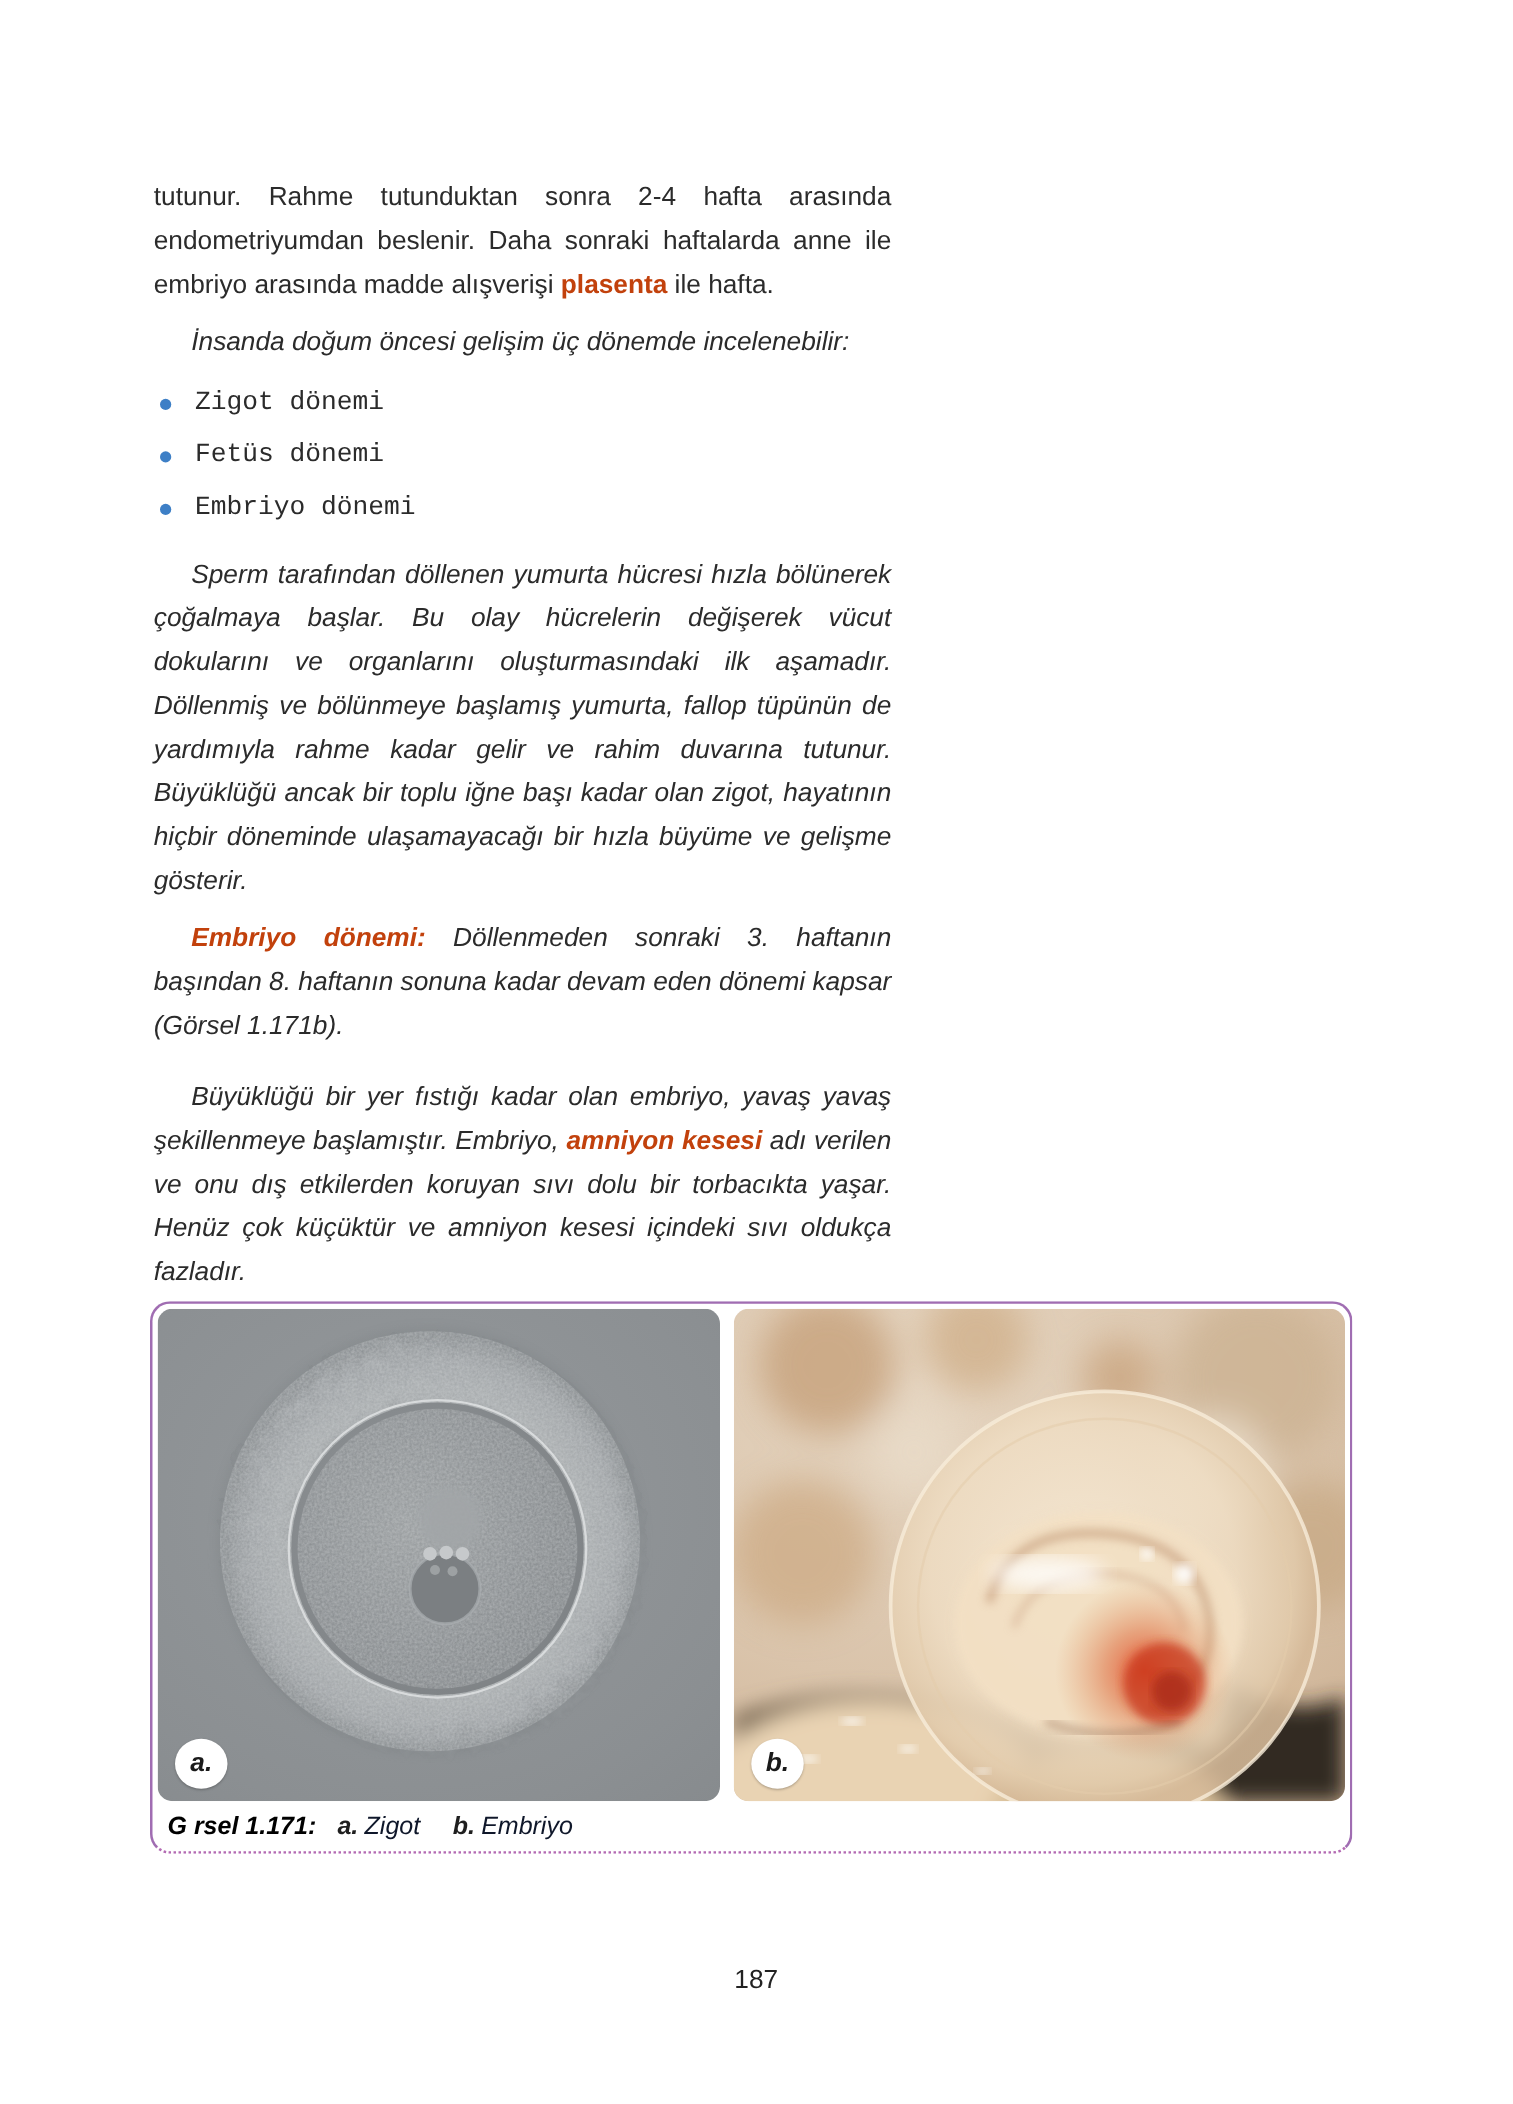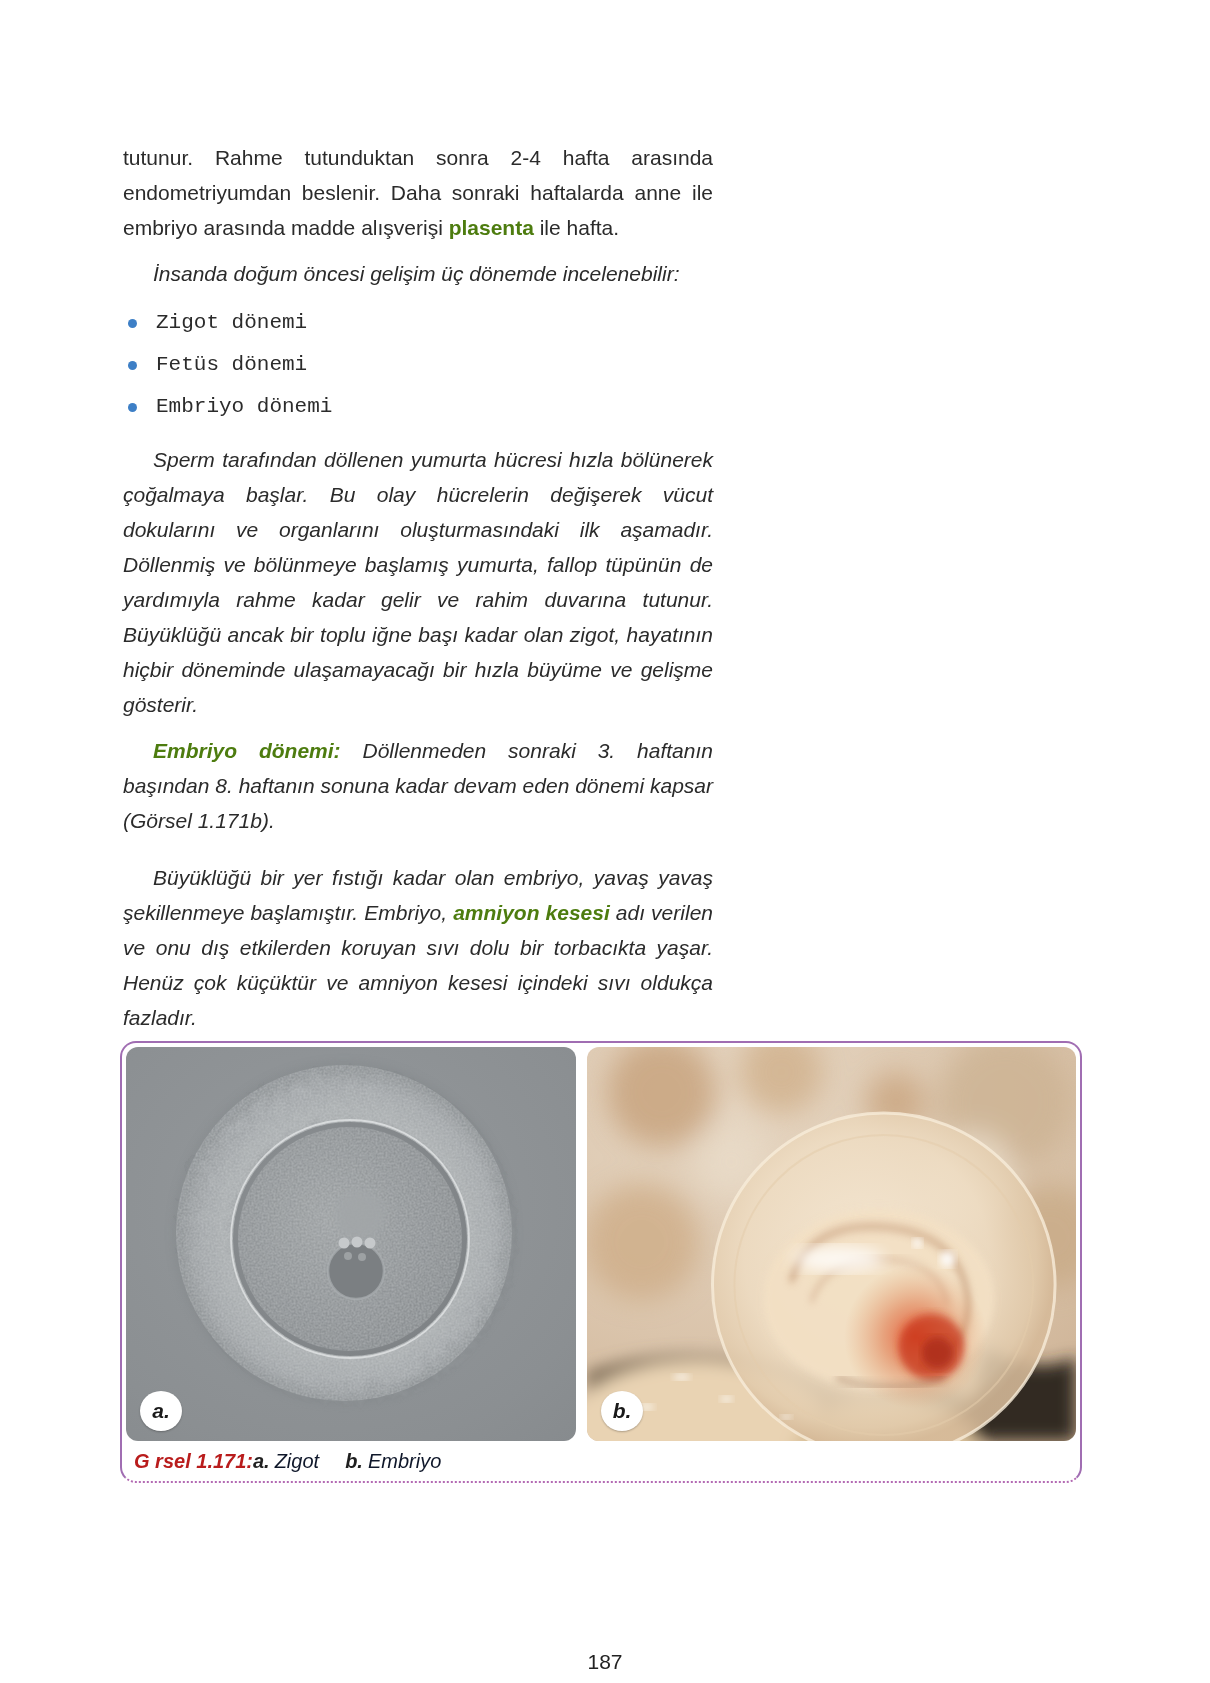--- a/index.html
+++ b/index.html
@@ -8,21 +8,21 @@
     font-family:"Liberation Sans", sans-serif;color:#2b2b2b;
     overflow:hidden;
   }
   .text-col{
     position:absolute;left:123px;top:140px;width:590px;
     font-size:21px;line-height:35px;text-align:justify;
   }
   .text-col p{margin:0 0 11px 0;}
   .text-col p.indent{text-indent:30px;font-style:italic;}
   .text-col p.gap-top{margin-top:22px;}
-  b{font-weight:bold;color:#4d7c0f;}
+  b{font-weight:bold;color:#c2410c;}
   .bullets{margin:8px 0 14px 0;}
   .bullet-item{position:relative;padding-left:33px;height:42px;line-height:42px;text-align:left;font-family:Liberation Mono, monospace;}
   .dot{
     position:absolute;left:5px;top:17px;width:9px;height:9px;border-radius:50%;
     background:#3d7fc6;
   }
   
   .figure-box{
     position:absolute;left:120px;top:1041px;width:962px;
     border:2px solid #a06db2;
@@ -39,25 +39,25 @@
   .badge{
     position:absolute;left:14px;bottom:10px;width:42px;height:40px;border-radius:50%;
     background:#ffffff;display:flex;align-items:center;justify-content:center;
     font-weight:bold;font-style:italic;font-size:21px;color:#1a1a1a;
     box-shadow:0 1px 2px rgba(0,0,0,0.25);
   }
   .caption{
     height:34px;line-height:32px;padding:0 0 2px 12px;
     font-size:20px;font-style:italic;white-space:nowrap;
   }
-  .cap-title{color:#b91c1c;font-weight:bold;margin-right:0;}
+  .cap-title{color:#000000;font-weight:bold;margin-right:17px;}
   .cap-b{font-weight:bold;color:#1f1f1f;margin-right:5px;}
   .cap-t{color:#0f172a;margin-right:26px;}
   .page-number{
-    position:absolute;left:0;right:0;top:1650px;text-align:center;
+    position:absolute;left:0;right:0;top:1572px;text-align:center;
     font-size:21px;color:#222222;
   }
 </style>
 </head>
 <body>
 
 <div class="text-col">
   <p><span>tutunur. Rahme tutunduktan sonra 2-4 hafta arasında endometriyumdan beslenir. Daha sonraki haftalarda anne ile embriyo arasında madde alışverişi </span><b>plasenta</b><span> ile hafta.</span></p>
 
   <p class="indent"><span>İnsanda doğum öncesi gelişim üç dönemde incelenebilir:</span></p>

